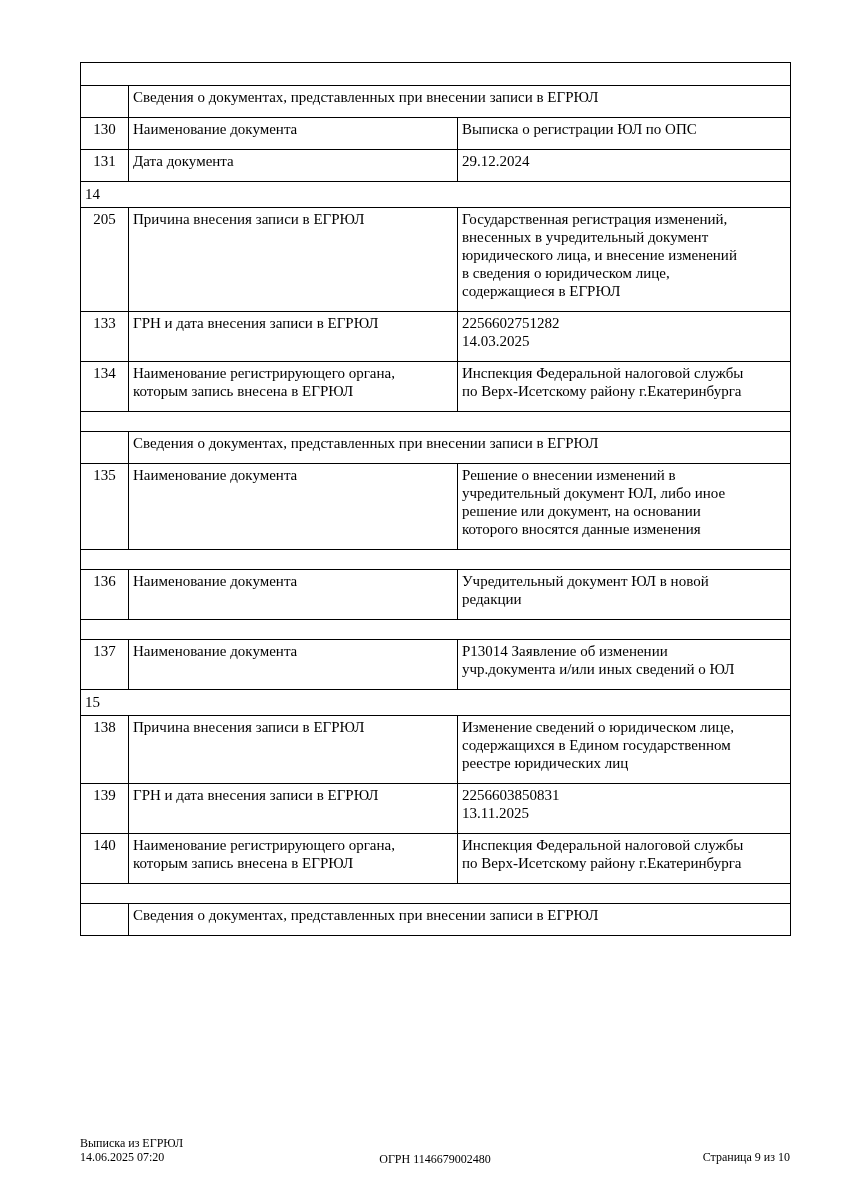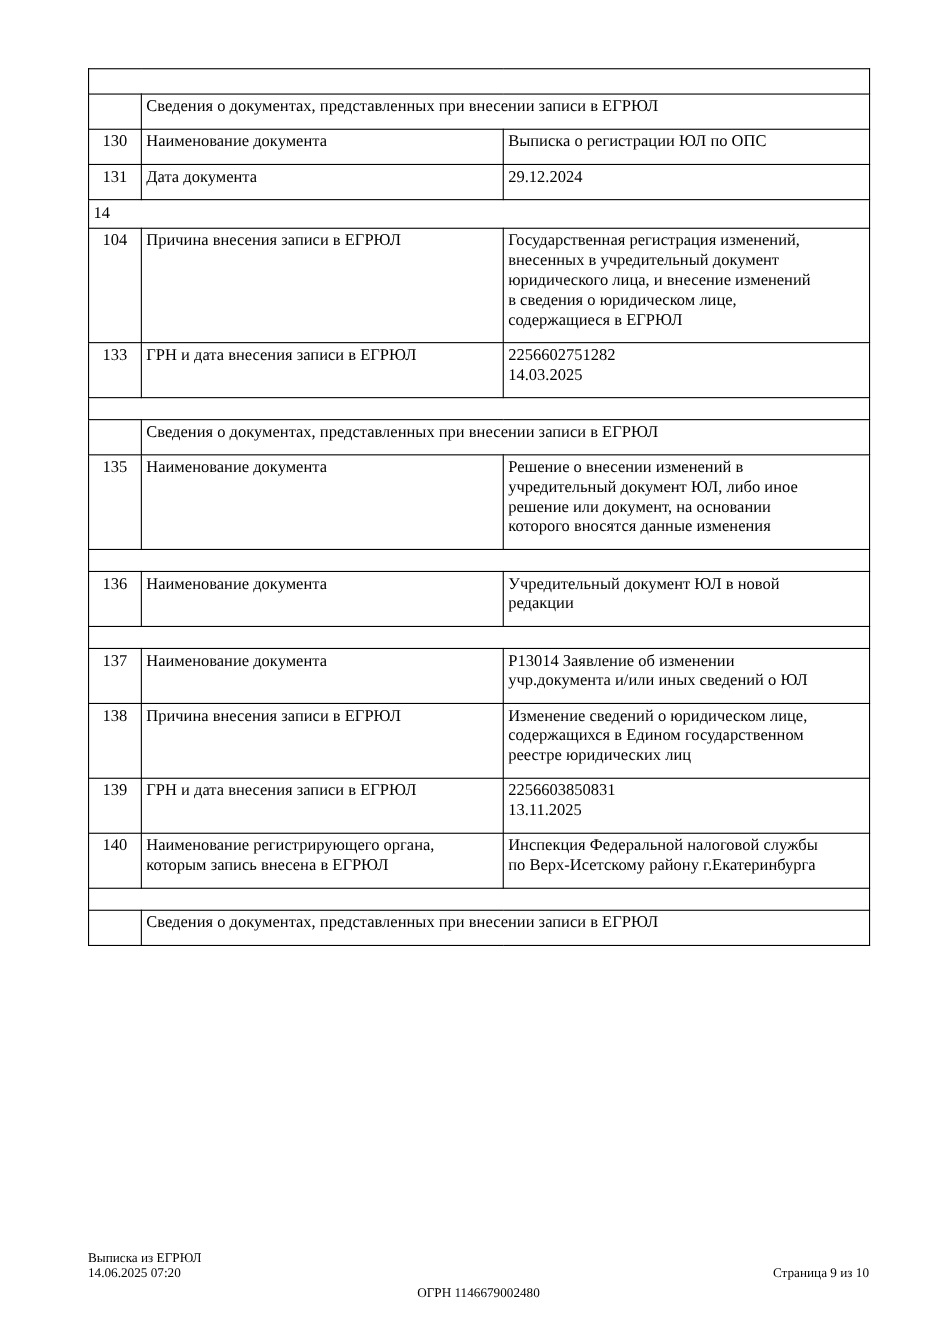--- a/index.html
+++ b/index.html
@@ -49,21 +49,21 @@
   tr.empty-top td { height: 23px; }
   .footer {
     position: absolute;
     left: 80px;
     top: 1136px;
     width: 710px;
     font-size: 12px;
     line-height: 14px;
   }
   .f-left { position: absolute; left: 0; top: 0; }
-  .f-center { position: absolute; left: 0; top: 32px; width: 100%; text-align: center; }
+  .f-center { position: absolute; left: 0; top: 16px; width: 100%; text-align: center; }
   .f-right { position: absolute; right: 0; top: 14px; }
 </style>
 </head>
 <body>
 
 <table class="doc-table">
   <colgroup>
     <col style="width:48px">
     <col style="width:329px">
     <col style="width:333px">
@@ -83,33 +83,40 @@
     </tr>
     <tr>
       <td class="num">131</td>
       <td class="lbl">Дата документа</td>
       <td class="val">29.12.2024</td>
     </tr>
     <tr>
       <td colspan="3" class="grp">14</td>
     </tr>
     <tr>
-      <td class="num">104</td>
+      <td class="num">205</td>
       <td class="lbl">Причина внесения записи в ЕГРЮЛ</td>
       <td class="val">Государственная регистрация изменений,
 внесенных в учредительный документ
 юридического лица, и внесение изменений
 в сведения о юридическом лице,
 содержащиеся в ЕГРЮЛ</td>
     </tr>
     <tr>
       <td class="num">133</td>
       <td class="lbl">ГРН и дата внесения записи в ЕГРЮЛ</td>
       <td class="val">2256602751282
 14.03.2025</td>
+    </tr>
+    <tr>
+      <td class="num">134</td>
+      <td class="lbl">Наименование регистрирующего органа,
+которым запись внесена в ЕГРЮЛ</td>
+      <td class="val">Инспекция Федеральной налоговой службы
+по Верх-Исетскому району г.Екатеринбурга</td>
     </tr>
     <tr class="empty">
       <td colspan="3"></td>
     </tr>
     <tr>
       <td class="num"></td>
       <td colspan="2" class="hdr">Сведения о документах, представленных при внесении записи в ЕГРЮЛ</td>
     </tr>
     <tr>
       <td class="num">135</td>
@@ -129,20 +136,23 @@
 редакции</td>
     </tr>
     <tr class="empty">
       <td colspan="3"></td>
     </tr>
     <tr>
       <td class="num">137</td>
       <td class="lbl">Наименование документа</td>
       <td class="val">Р13014 Заявление об изменении
 учр.документа и/или иных сведений о ЮЛ</td>
+    </tr>
+    <tr>
+      <td colspan="3" class="grp">15</td>
     </tr>
     <tr>
       <td class="num">138</td>
       <td class="lbl">Причина внесения записи в ЕГРЮЛ</td>
       <td class="val">Изменение сведений о юридическом лице,
 содержащихся в Едином государственном
 реестре юридических лиц</td>
     </tr>
     <tr>
       <td class="num">139</td>

